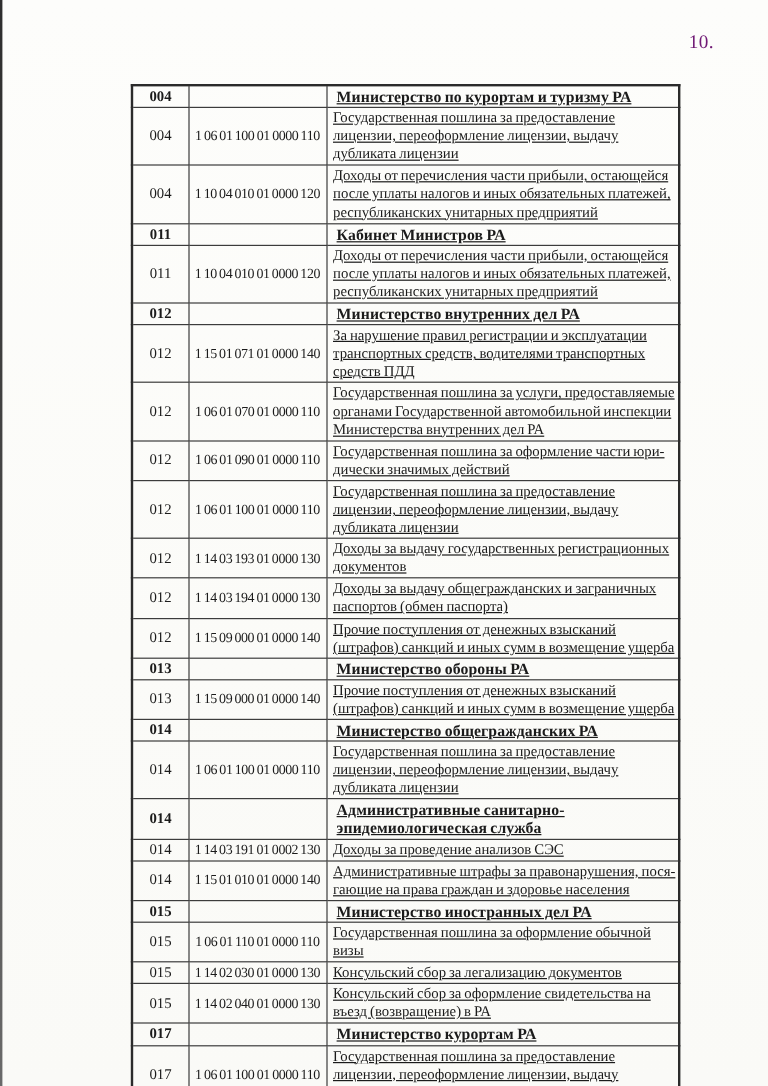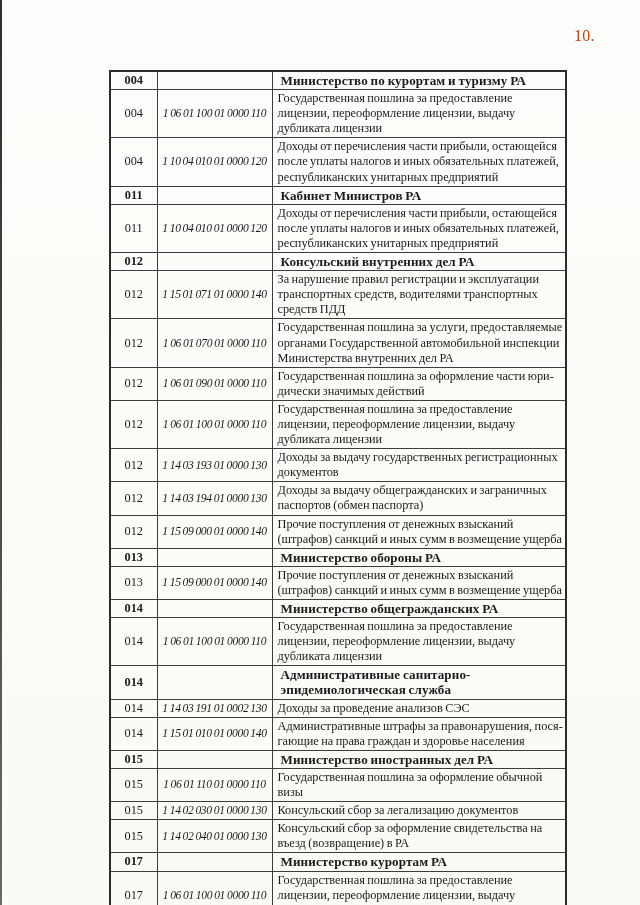--- a/index.html
+++ b/index.html
@@ -24,21 +24,21 @@
     width: 2px;
     height: 905px;
     background: linear-gradient(180deg, #2e2e2e 0%, #4a4a4a 55%, #6a6a6a 100%);
   }
   .page-number {
     position: absolute;
     top: 27px;
     left: 574px;
     font-size: 16px;
     letter-spacing: 0.3px;
-    color: #c2410c;
+    color: #701a75;
   }
   table.doc-table {
     position: absolute;
     left: 109px;
     top: 70px;
     width: 456px;
     border-collapse: collapse;
     table-layout: fixed;
     border: 2px solid #2b2b2b;
   }
@@ -57,26 +57,26 @@
     text-align: center;
     padding: 1px 1px;
     margin-top: 27px;
   }
   td.kbk-cell {
     text-align: center;
     white-space: nowrap;
     font-size: 11.6px;
     letter-spacing: -0.35px;
     padding: 1px 1px;
-    font-style: italic;
   }
   td.desc-cell {
     text-align: left;
     padding-left: 5px;
     padding-right: 2px;
+    text-decoration: underline;
   }
   tr.section-row td {
     font-weight: bold;
     border-top-width: 1.8px;
     border-bottom-width: 1.4px;
   }
   tr.section-row td.desc-cell {
     font-size: 13.1px;
     padding-left: 8px;
     letter-spacing: 0.1px;
@@ -117,21 +117,21 @@
     <td class="desc-cell">Кабинет Министров РА</td>
   </tr>
       <tr class="data-row">
     <td class="code-cell">011</td>
     <td class="kbk-cell">1 10 04 010 01 0000 120</td>
     <td class="desc-cell">Доходы от перечисления части прибыли, остающейся после уплаты налогов и иных обязательных платежей, республиканских унитарных предприятий</td>
   </tr>
       <tr class="section-row">
     <td class="code-cell">012</td>
     <td class="kbk-cell"></td>
-    <td class="desc-cell">Консульский внутренних дел РА</td>
+    <td class="desc-cell">Министерство внутренних дел РА</td>
   </tr>
       <tr class="data-row">
     <td class="code-cell">012</td>
     <td class="kbk-cell">1 15 01 071 01 0000 140</td>
     <td class="desc-cell">За нарушение правил регистрации и эксплуатации транспортных средств, водителями транспортных средств ПДД</td>
   </tr>
       <tr class="data-row">
     <td class="code-cell">012</td>
     <td class="kbk-cell">1 06 01 070 01 0000 110</td>
     <td class="desc-cell">Государственная пошлина за услуги, предоставляемые органами Государственной автомобильной инспекции Министерства внутренних дел РА</td>

